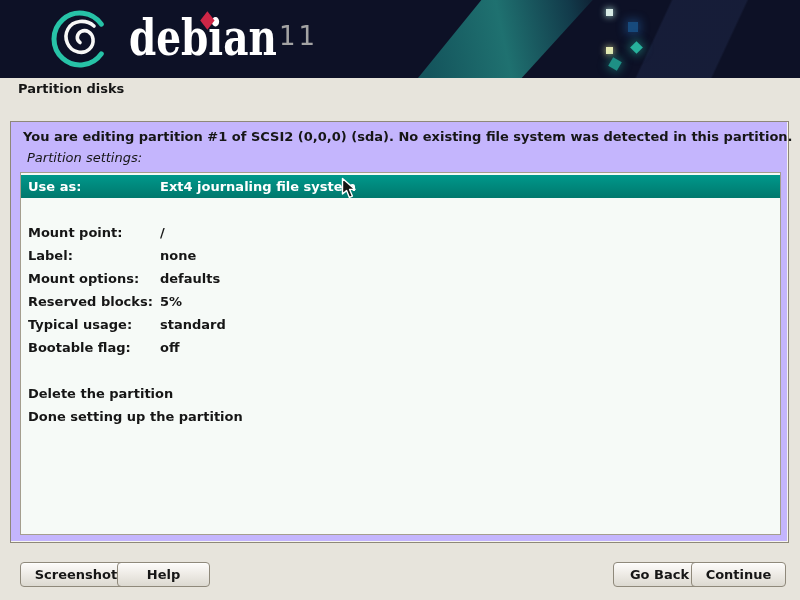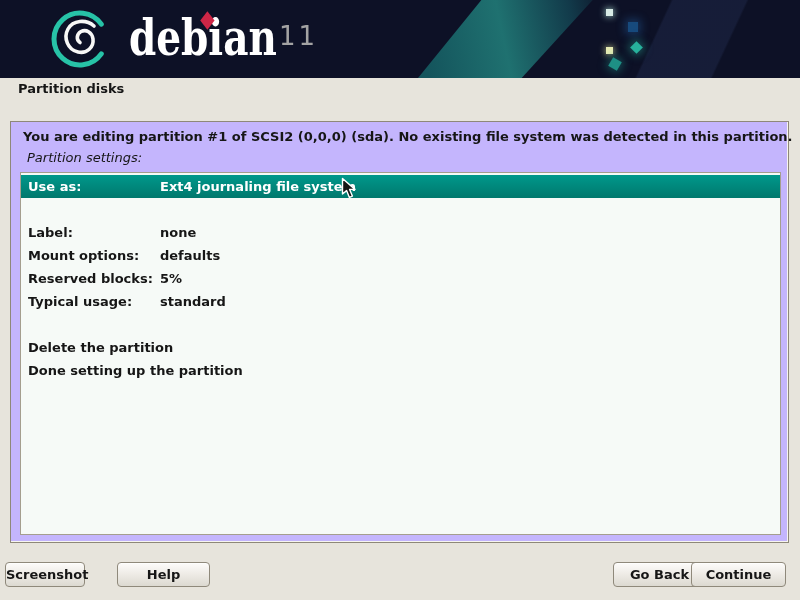--- a/index.html
+++ b/index.html
@@ -49,21 +49,21 @@
          white-space:nowrap; cursor:default; }
   .row .lbl { display:inline-block; min-width:132px; }
   .row.sel { background:linear-gradient(#00988b,#00786d); color:#fff; }
 
   
   .btn { position:absolute; top:562px; height:25px; border:1px solid #8f897b;
          border-radius:4px; font-weight:bold; font-size:13px; color:#161616;
          background:linear-gradient(#fdfcfa,#ece9e3 55%,#dcd9d1);
          box-shadow:inset 0 1px 0 rgba(255,255,255,.7);
          font-family:inherit; text-align:center; }
-  .btn-screenshot { left:5px;  width:80px; }
+  .btn-screenshot { left:20px;  width:112px; }
   .btn-help       { left:117px; width:93px; }
   .btn-goback     { left:589px; width:93px;margin-left:24px; }
   .btn-continue   { left:691px; width:95px; }
 
   .cursor { position:absolute; left:341px; top:177px; }
 </style>
 </head>
 <body>
 
 <div class="banner">
@@ -94,30 +94,36 @@
   <div class="caption">Partition settings:</div>
 
   <div class="list">
     <div class="row sel">
       <span class="lbl">Use as:</span><span class="val">Ext4 journaling file system</span>
     </div>
     <div class="row">
       <span class="lbl"></span><span class="val"></span>
     </div>
     <div class="row">
+      <span class="lbl">Mount point:</span><span class="val">/</span>
+    </div>
+    <div class="row">
       <span class="lbl">Label:</span><span class="val">none</span>
     </div>
     <div class="row">
       <span class="lbl">Mount options:</span><span class="val">defaults</span>
     </div>
     <div class="row">
       <span class="lbl">Reserved blocks:</span><span class="val">5%</span>
     </div>
     <div class="row">
       <span class="lbl">Typical usage:</span><span class="val">standard</span>
+    </div>
+    <div class="row">
+      <span class="lbl">Bootable flag:</span><span class="val">off</span>
     </div>
     <div class="row">
       <span class="lbl"></span><span class="val"></span>
     </div>
     <div class="row">
       <span class="lbl">Delete the partition</span><span class="val"></span>
     </div>
     <div class="row">
       <span class="lbl">Done setting up the partition</span><span class="val"></span>
     </div>

